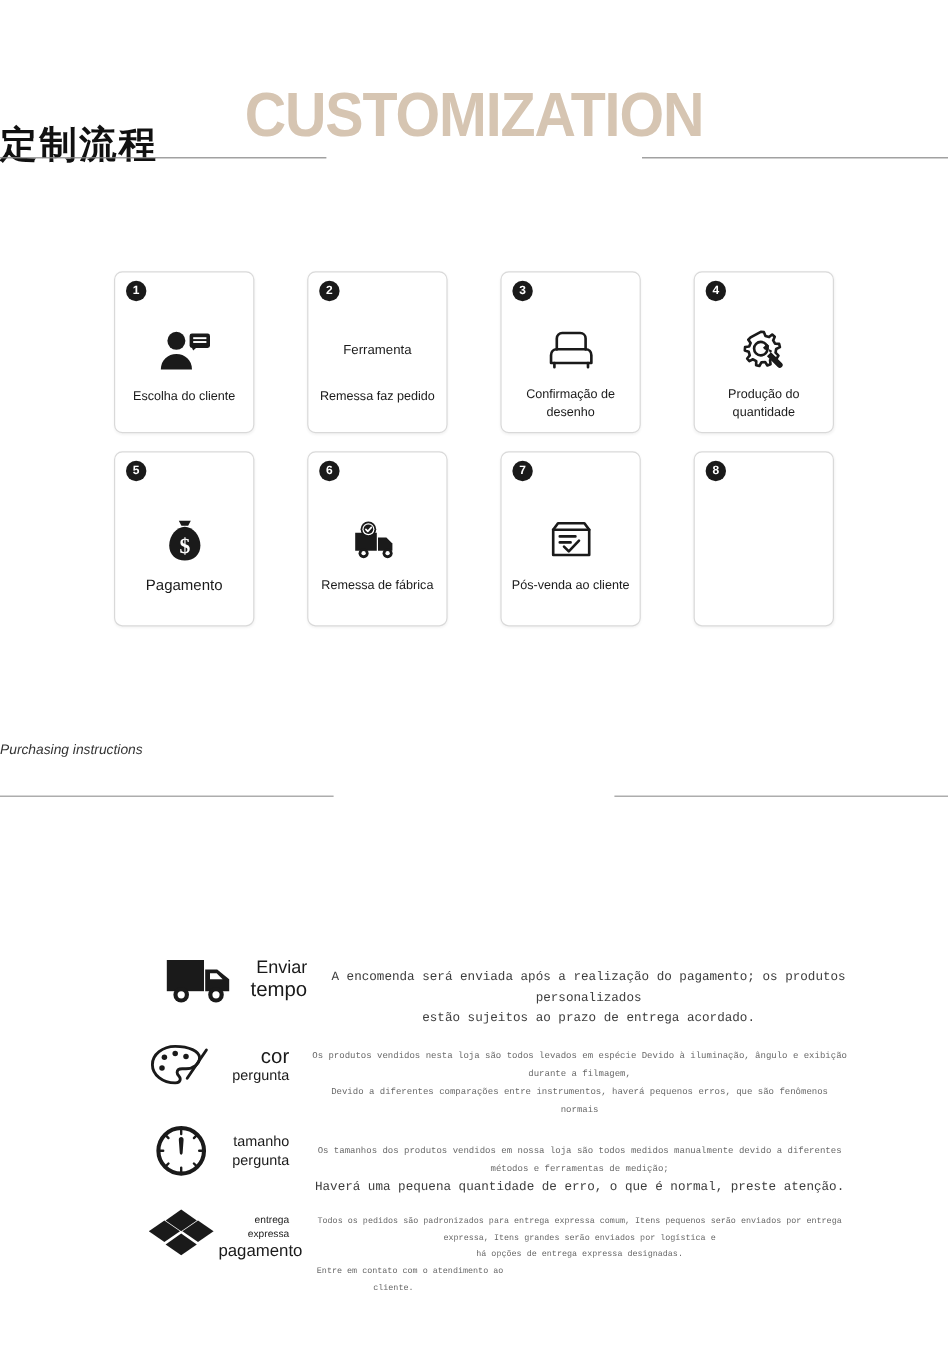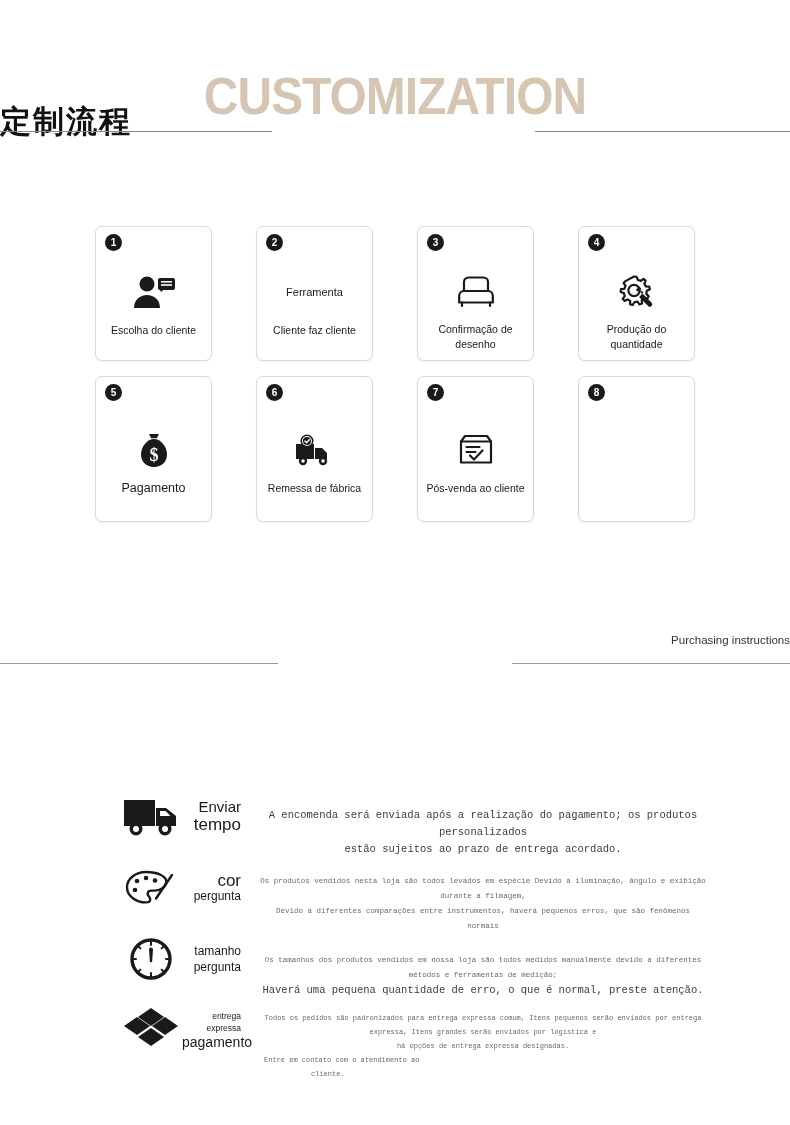--- a/index.html
+++ b/index.html
@@ -128,43 +128,44 @@
   .notes { position: absolute; left: 0; top: 618px; width: 790px; height: 60px; }
   .notes-title {
     text-align: center;
     font-size: 15px;
     font-weight: 400;
     color: #222222;
     font-family: "Liberation Sans Narrow", "Liberation Sans", sans-serif;
     letter-spacing: 0.3px;
   }
   .notes-sub {
-    text-align: right;
-    margin-top: 16px;
+    text-align: left;
+    margin-top: 1px;
     font-size: 11.5px;
     color: #333333;
     font-family: "Liberation Sans Narrow", "Liberation Sans", sans-serif;
+    font-style: italic;
   }
   .notes-rule-left, .notes-rule-right {
     position: absolute;
     top: 45px;
     height: 1px;
     background: #9a9a9a;
   }
   .notes-rule-left  { left: 0;  width: 278px; }
   .notes-rule-right { right: 0; width: 278px; }
 
   
   .info { position: absolute; left: 0; top: 780px; width: 790px; }
   .info-row {
     display: flex;
     align-items: center;
     width: 790px;
   }
-  .info-row.r1 { height: 72px; }
+  .info-row.r1 { height: 72px; padding-left: 15px; }
   .info-row.r2 { height: 72px; }
   .info-row.r3 { height: 70px; }
   .info-row.r4 { height: 72px; }
 
   .info-icon {
     width: 62px;
     margin-left: 120px;
     display: flex;
     align-items: center;
     justify-content: center;
@@ -245,21 +246,21 @@
             </svg>
           </div>
           <div class="card-label">Escolha do cliente</div>
         </div>
       </div>
 
       <div class="card">
         <div class="card-num">2</div>
         <div class="card-body">
           <div class="card-icon-text">Ferramenta</div>
-          <div class="card-label">Cliente faz cliente</div>
+          <div class="card-label">Remessa faz pedido</div>
         </div>
       </div>
 
       <div class="card">
         <div class="card-num">3</div>
         <div class="card-body">
           <div class="card-icon">
             <svg width="40" height="34" viewBox="0 0 40 34">
               <g fill="none" stroke="#1a1a1a" stroke-width="2.2" stroke-linejoin="round" stroke-linecap="round">
                 <path d="M8 16V7c0-2.5 2-4.5 4.5-4.5h15C30 2.5 32 4.5 32 7v9"></path>

